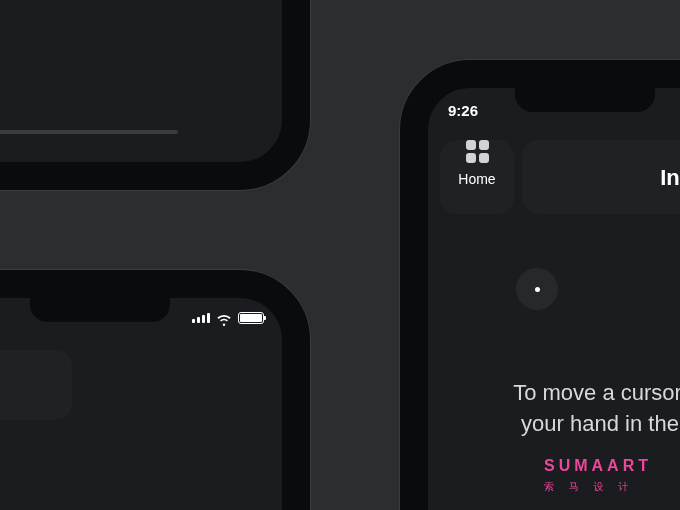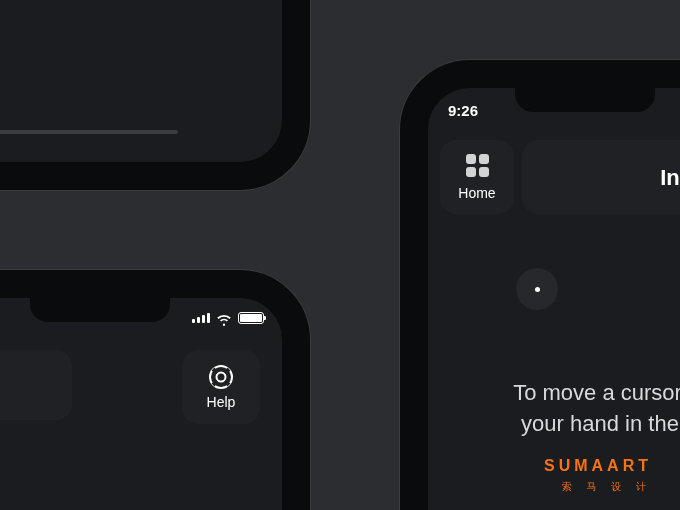--- a/index.html
+++ b/index.html
@@ -33,42 +33,42 @@
 
 .wifi { width: 16px; height: 12px; position: relative; }
 .wifi svg { width: 16px; height: 12px; }
 
 
 .battery { width: 26px; height: 12px; border: 1px solid #fff; border-radius: 3px; position: relative; }
 .battery::after { content:''; position:absolute; right:-3px; top:3px; width:2px; height:4px; background:#fff; border-radius:0 1px 1px 0; }
 .battery .fill { position:absolute; left:1px; top:1px; bottom:1px; right:1px; background:#fff; border-radius:1px; }
 
 
-.btn { position: absolute; background: #1f2125; border-radius: 16px; display: flex; flex-direction: column; align-items: center; justify-content: center; color: #fff; cursor: pointer; }
+.btn { position: absolute; background: #1f2125; border-radius: 16px; display: flex; flex-direction: column; align-items: center; justify-content: flex-start; color: #fff; cursor: pointer; }
 .btn .lbl { font-size: 14px; font-weight: 500; }
 
 
 .progress { position: absolute; left: 0; height: 4px; background: #3a3c40; border-radius: 2px; }
 
 
 .cursor-dot { position: absolute; width: 42px; height: 42px; border-radius: 50%; background: #26282c; display:flex; align-items:center; justify-content:center; }
 .cursor-dot::after { content:''; width: 5px; height:5px; background:#fff; border-radius:50%; }
 
 
 .instruction { position: absolute; color: #d8d9db; font-size: 22px; font-weight: 400; line-height: 1.4; }
 
 
 .lifebuoy { width: 26px; height:26px; }
 
 
 .grid4 { display:grid; grid-template-columns:10px 10px; grid-template-rows:10px 10px; gap:3px; }
 .grid4 span { background:#d2d3d5; border-radius:3px; }
 
 
-.watermark { position:absolute; right: 28px; bottom: 16px; text-align:right; color:#f97316; letter-spacing:4px; font-weight:600; font-size:16px; }
+.watermark { position:absolute; right: 28px; bottom: 16px; color:#ec4899; letter-spacing:4px; font-weight:600; font-size:16px; }
 .watermark .cn { display:block; letter-spacing:6px; font-size:10px; font-weight:400; margin-top:5px; }
 
 
 .course { position:absolute; background:#1f2125; border-radius:16px; padding:10px 16px; color:#fff; }
 .course .subtitle { font-size:13px; color:#c8c9cc; font-weight:400; }
 .course .title { font-size:22px; font-weight:700; }
 </style>
 </head>
 <body>
 
@@ -97,30 +97,20 @@
     <div class="battery">
         <div class="fill"></div>
       </div>
   </div>
 
   <div class="course" style="top:52px; left:-28px; width:182px; height:70px;">
     <div class="subtitle">rsor</div>
     <div class="title">uction</div>
   </div>
 
-  <div class="btn" style="top:52px; left:264px; width:78px; height:74px;">
-    <span class="lifebuoy">
-      <svg viewBox="0 0 26 26">
-          <circle cx="13" cy="13" r="11" fill="none" stroke="#fff" stroke-width="2"></circle>
-          <circle cx="13" cy="13" r="4.5" fill="none" stroke="#fff" stroke-width="2"></circle>
-          <path d="M5 5l4 4M21 5l-4 4M5 21l4-4M21 21l-4-4" stroke="#1f2125" stroke-width="4"></path>
-        </svg>
-    </span>
-    <span class="lbl" style="margin-top:4px;">Help</span>
-  </div>
 </div>
 
 <div class="frame f-r">
   <div class="notch"></div>
 
   <div class="status-bar">
     <span>9:26</span>
     <span></span>
   </div>
 

